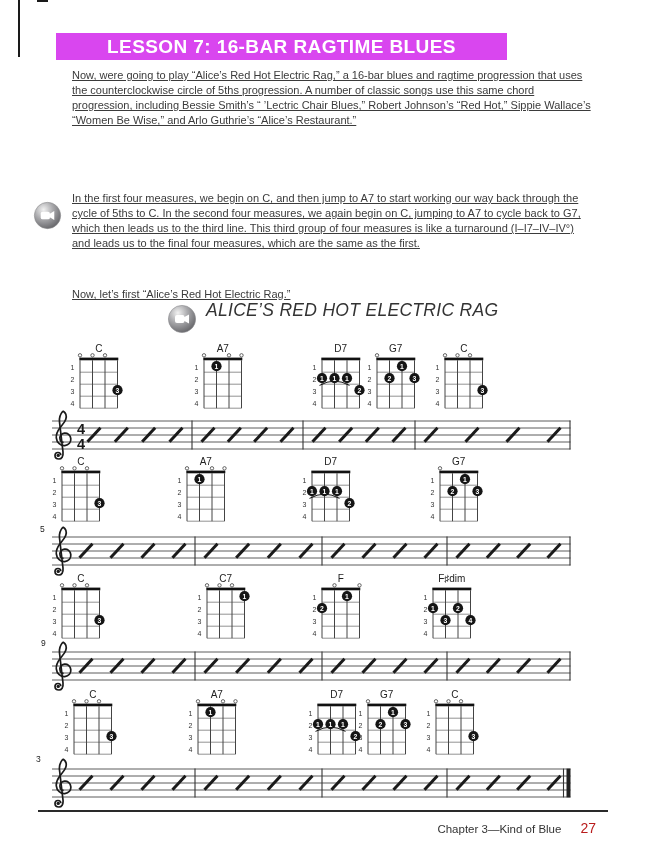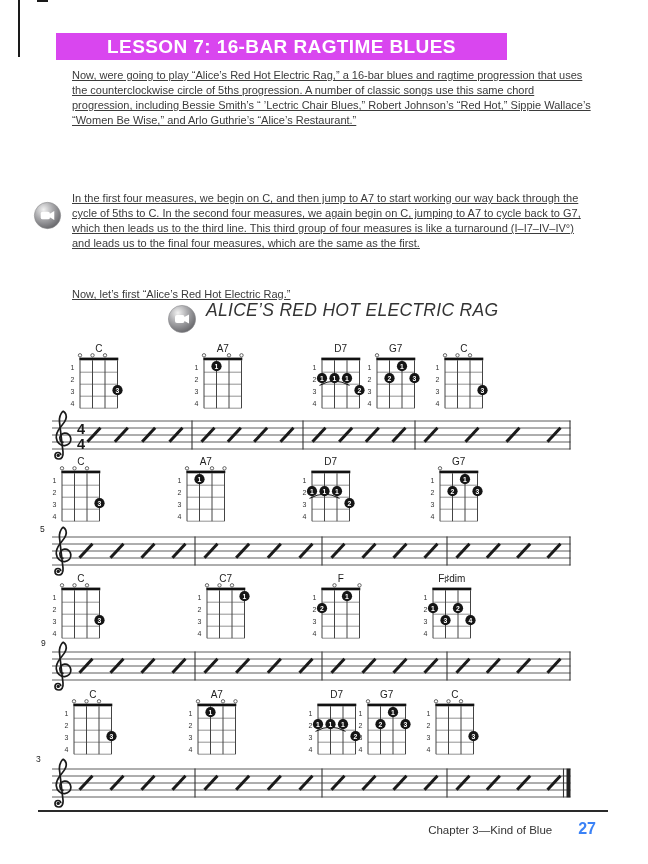--- a/index.html
+++ b/index.html
@@ -15,23 +15,23 @@
   #cd-1{left:33px;top:201px;width:29px;height:29px;}
   #cd-2{left:167px;top:304px;width:30px;height:30px;}
   .song-title{position:absolute;left:206px;top:300px;font-size:17.5px;font-style:italic;
         color:#333;letter-spacing:.3px;}
   #music{position:absolute;left:0;top:0;width:648px;height:864px;}
   .system{position:absolute;left:0;width:648px;height:132px;}
   .chord-mount{position:absolute;top:0;}
   .staff-svg{position:absolute;left:30px;}
   .measure-num{position:absolute;font-size:8.5px;color:#222;}
   .footer-rule{position:absolute;left:38px;top:810px;width:570px;height:2px;background:#2a2a2a;}
-  .footer{position:absolute;top:820px;right:52px;display:flex;align-items:baseline;gap:26px;text-align:center;}
+  .footer{position:absolute;top:820px;right:52px;display:flex;align-items:baseline;gap:19px;text-align:center;}
   .footer-chapter{font-size:11.5px;color:#333;}
-  .footer-page{font-size:16px;font-weight:bold;color:#3b82f6;}
+  .footer-page{font-size:14px;font-weight:normal;color:#b91c1c;}
   svg text{font-family:"Liberation Sans",sans-serif;}
 </style>
 </head>
 <body>
 
 <div class="page">
 
   <div class="crop-v"></div>
   <div class="crop-h"></div>
 

